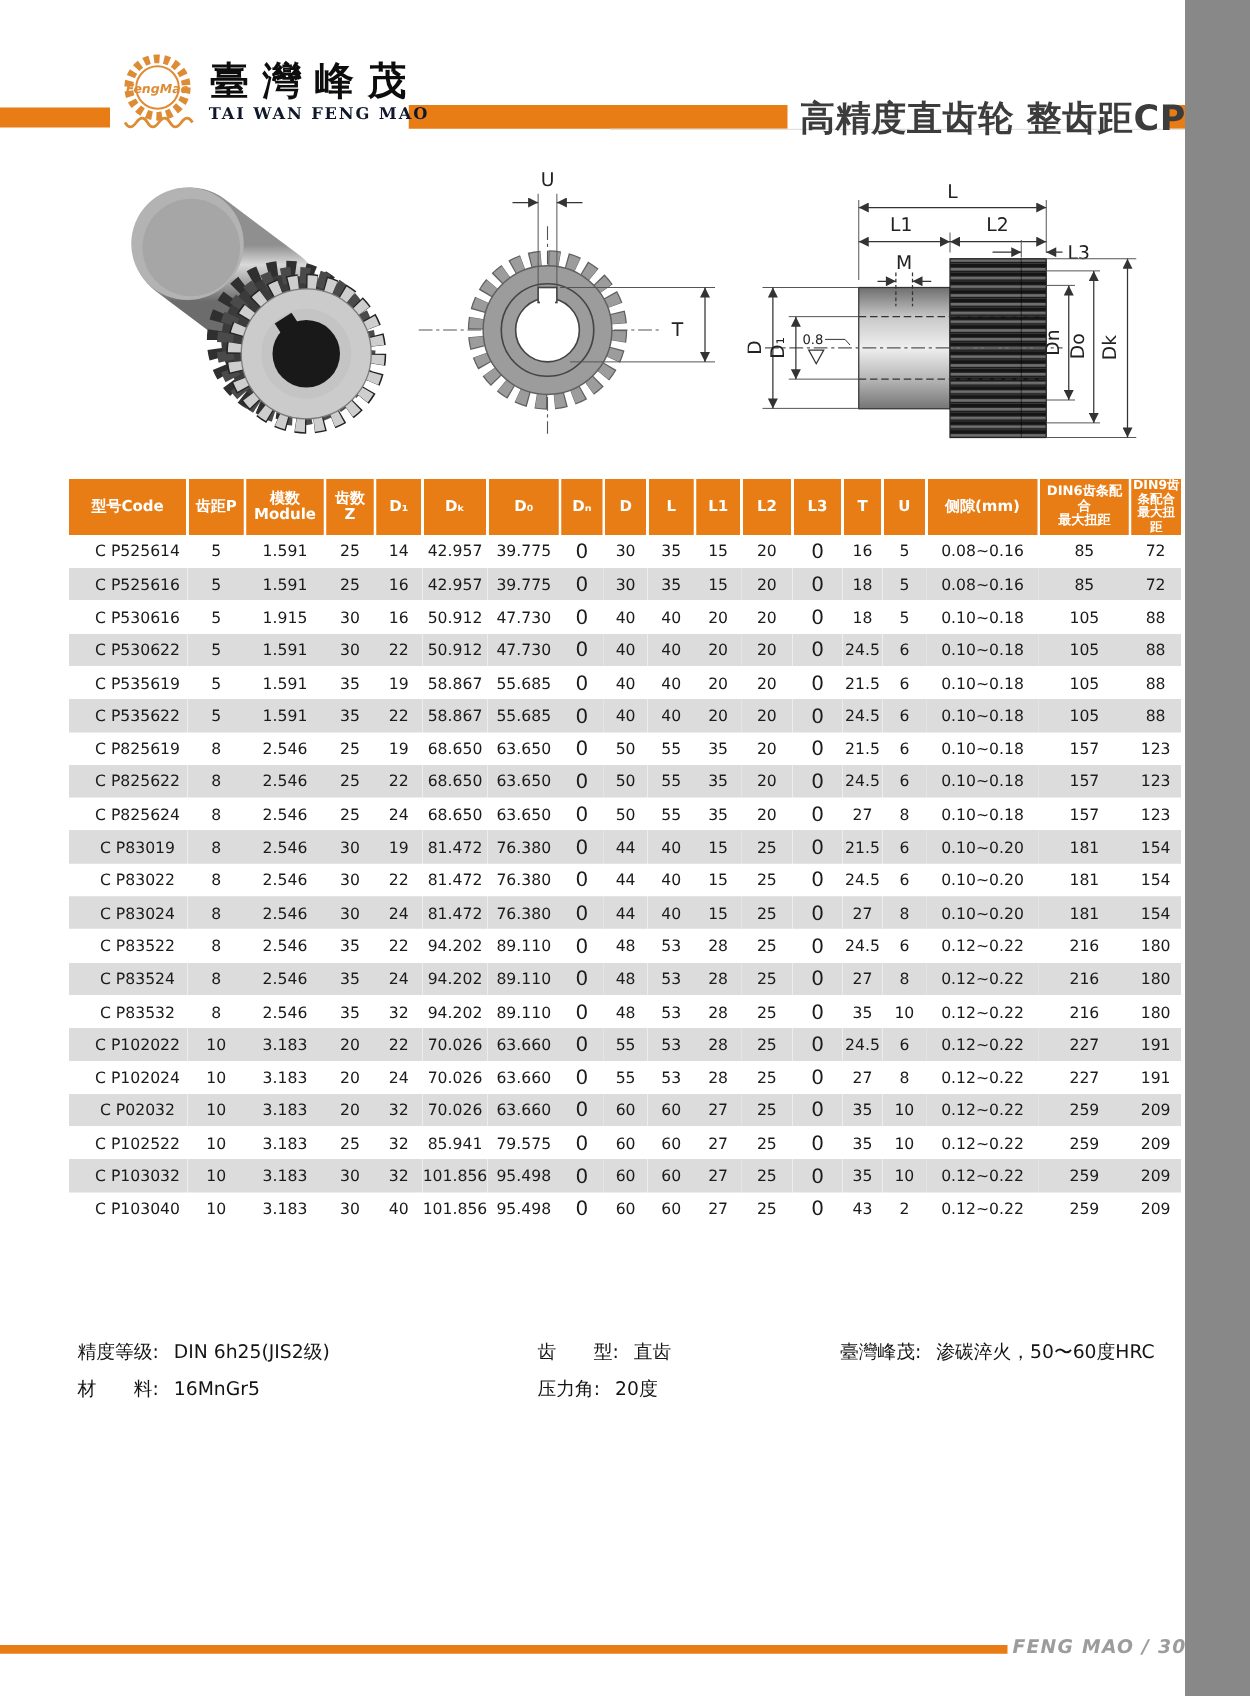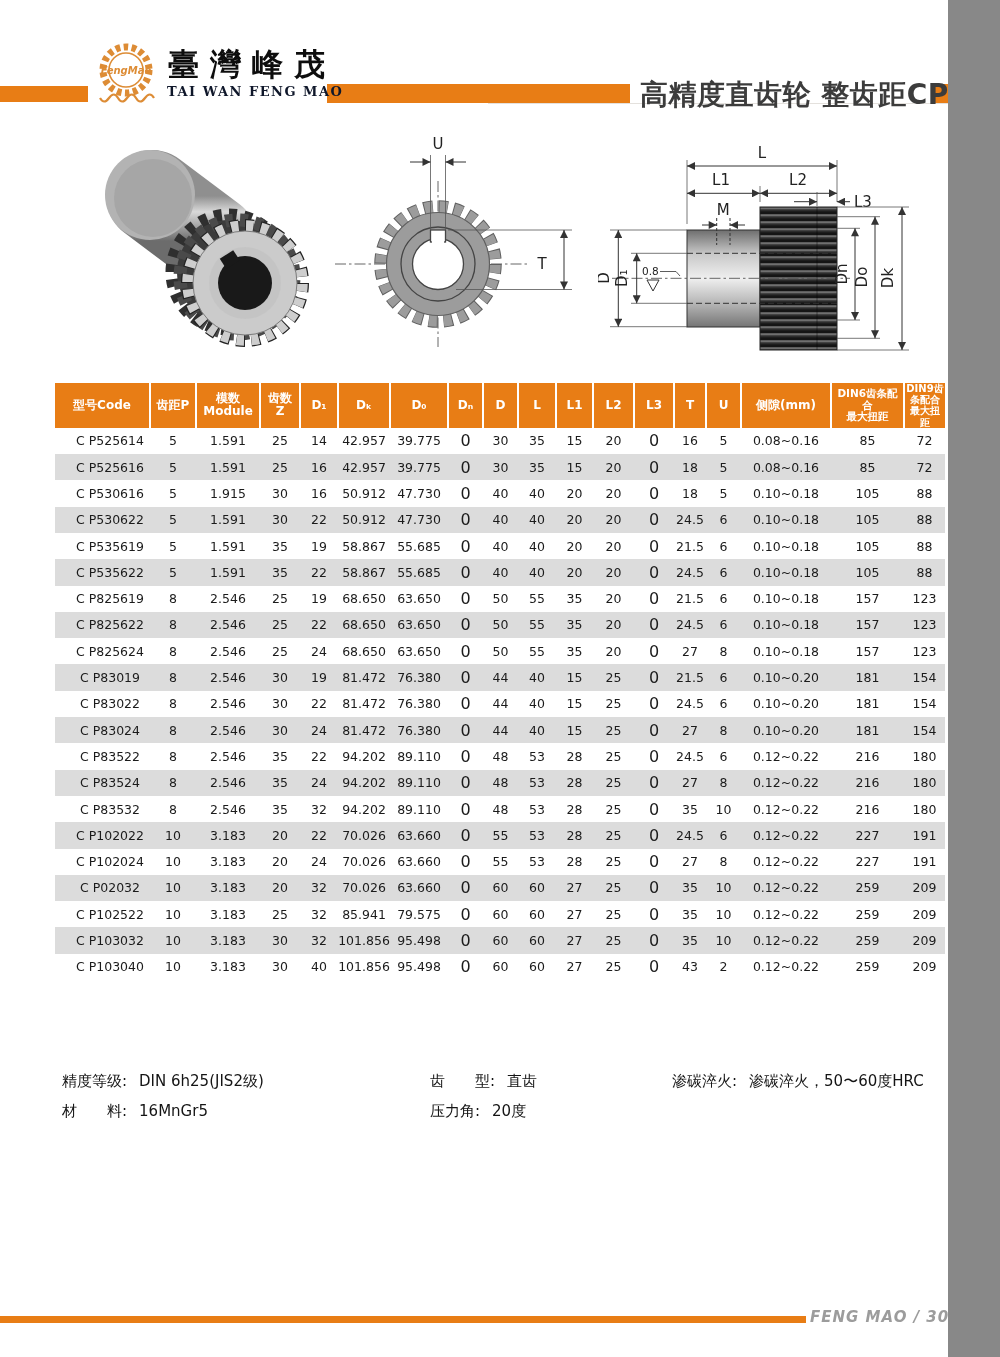--- a/index.html
+++ b/index.html
@@ -711,21 +711,21 @@
         <span>齿　　型:</span>
         <span>直齿</span>
       </div>
         <div class="note-row">
         <span>压力角:</span>
         <span>20度</span>
       </div>
       </div>
     <div class="ncol3">
         <div class="note-row">
-        <span>渗碳淬火:</span>
+        <span>臺灣峰茂:</span>
         <span>渗碳淬火，50〜60度HRC</span>
       </div>
       </div>
   </div>
 
   <div class="footer-bar1"></div>
   <div class="footer-text">FENG MAO / 30</div>
   <div class="footer-bar2"></div>
 
 </div>

